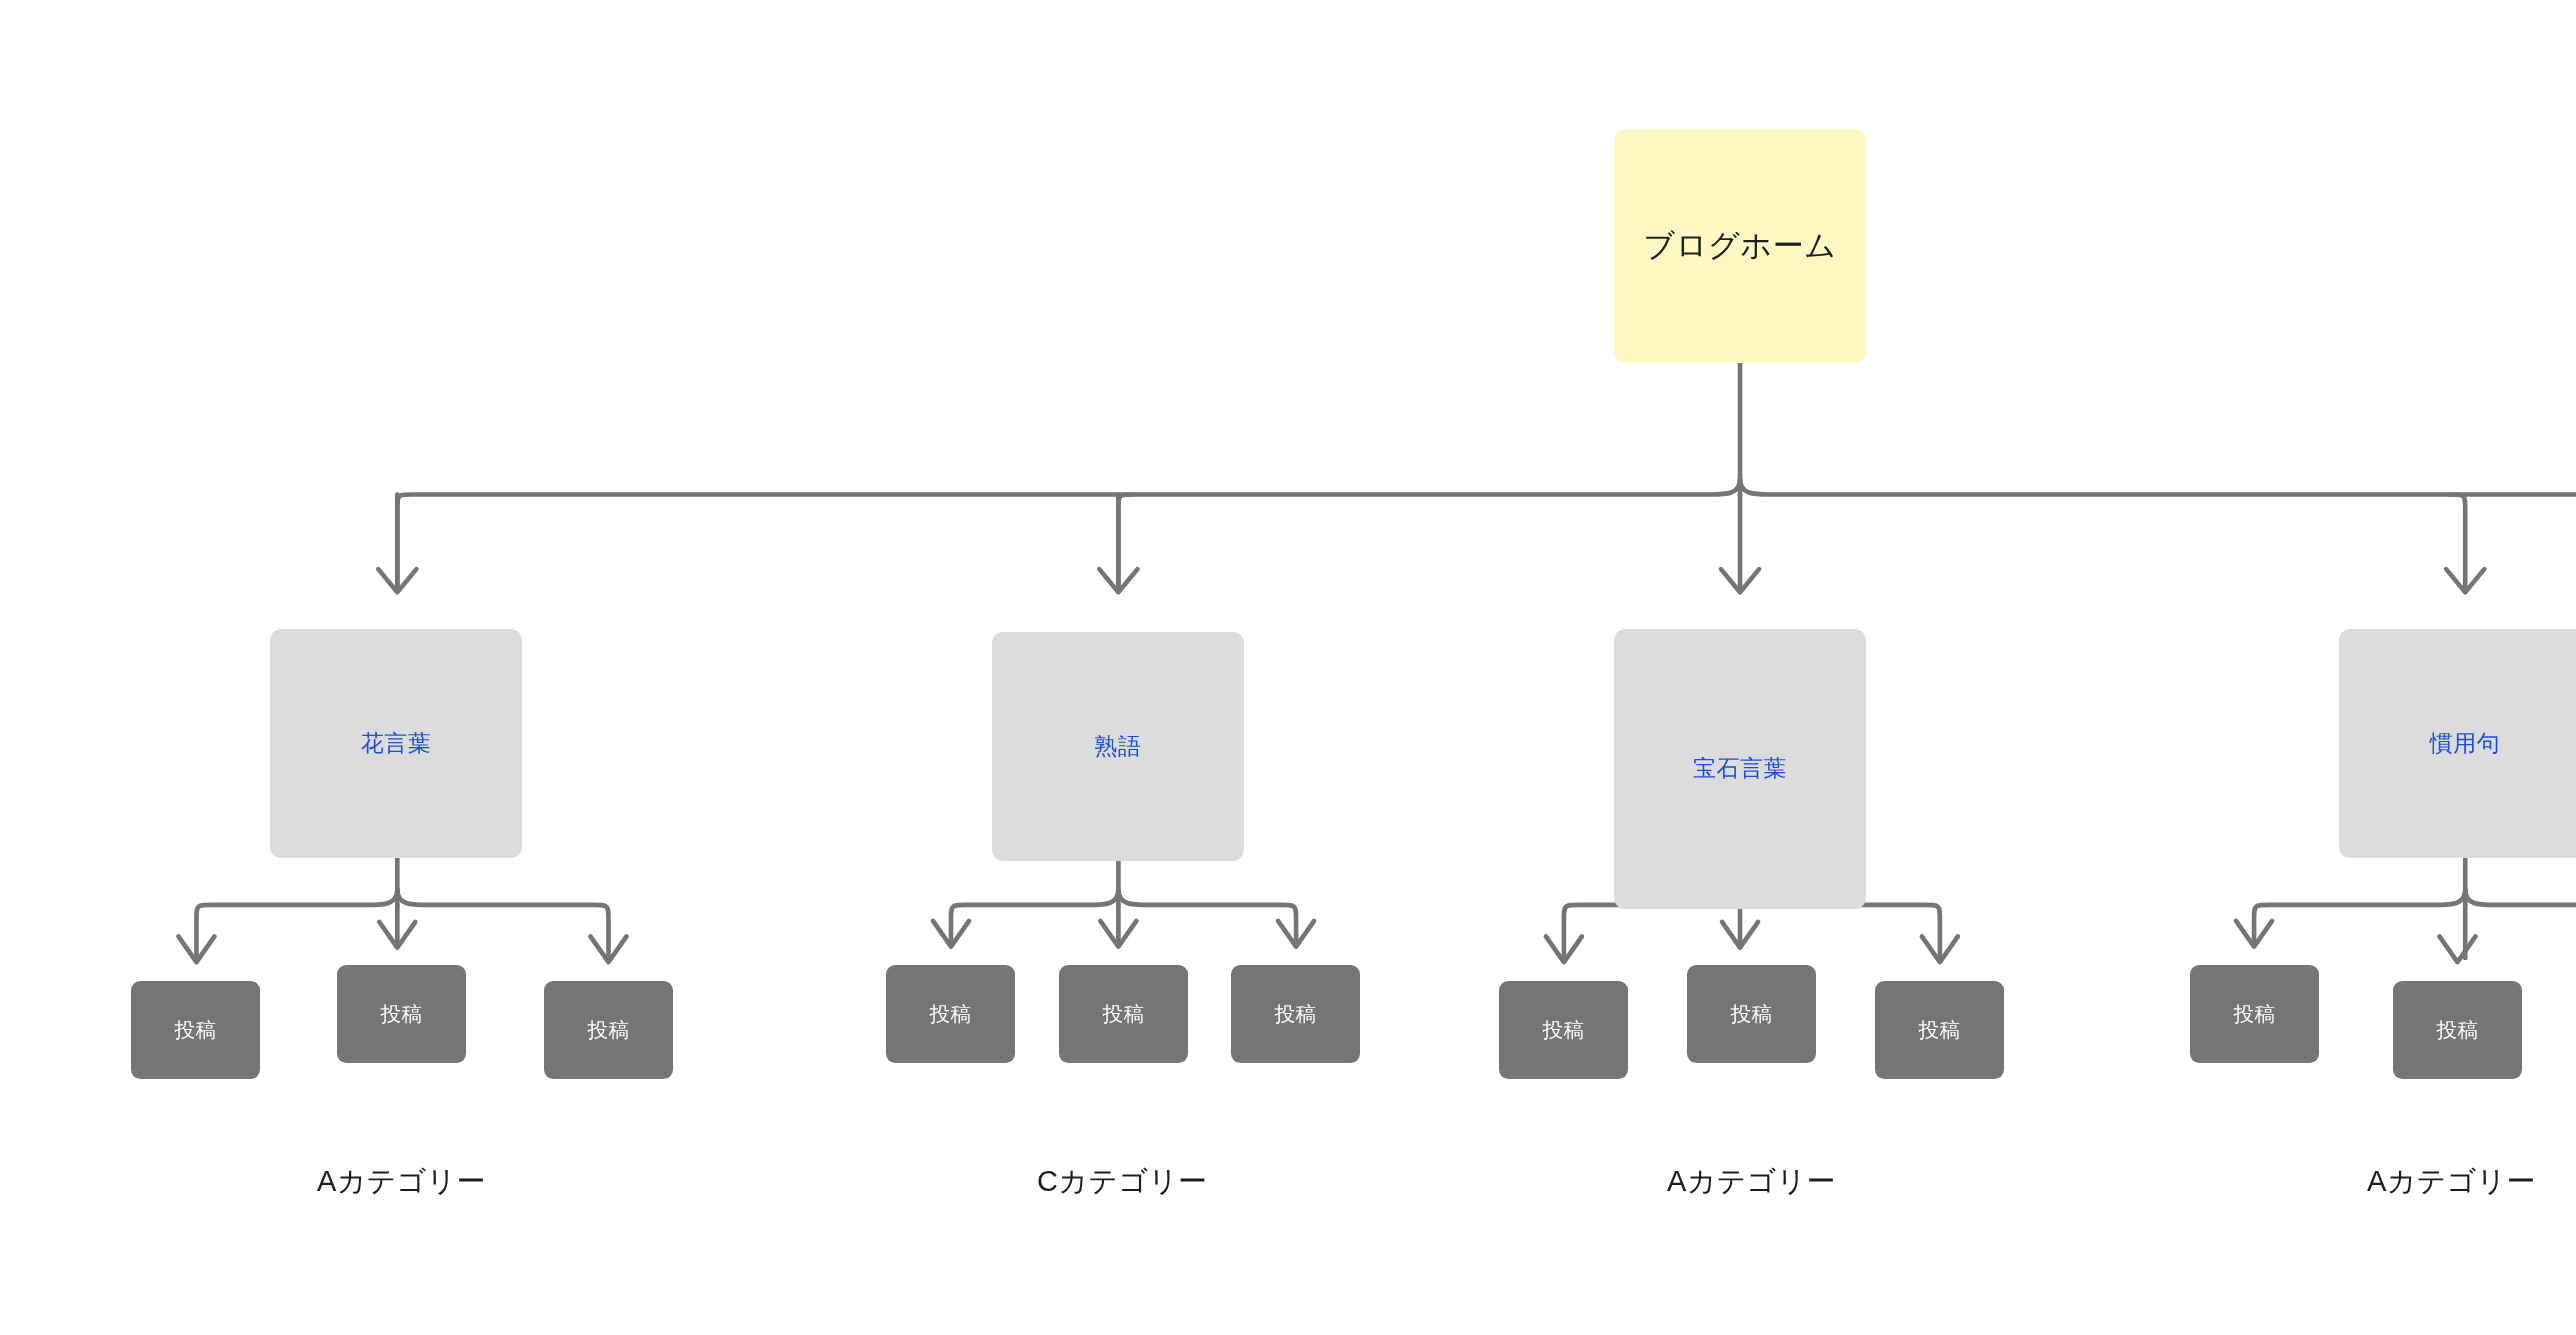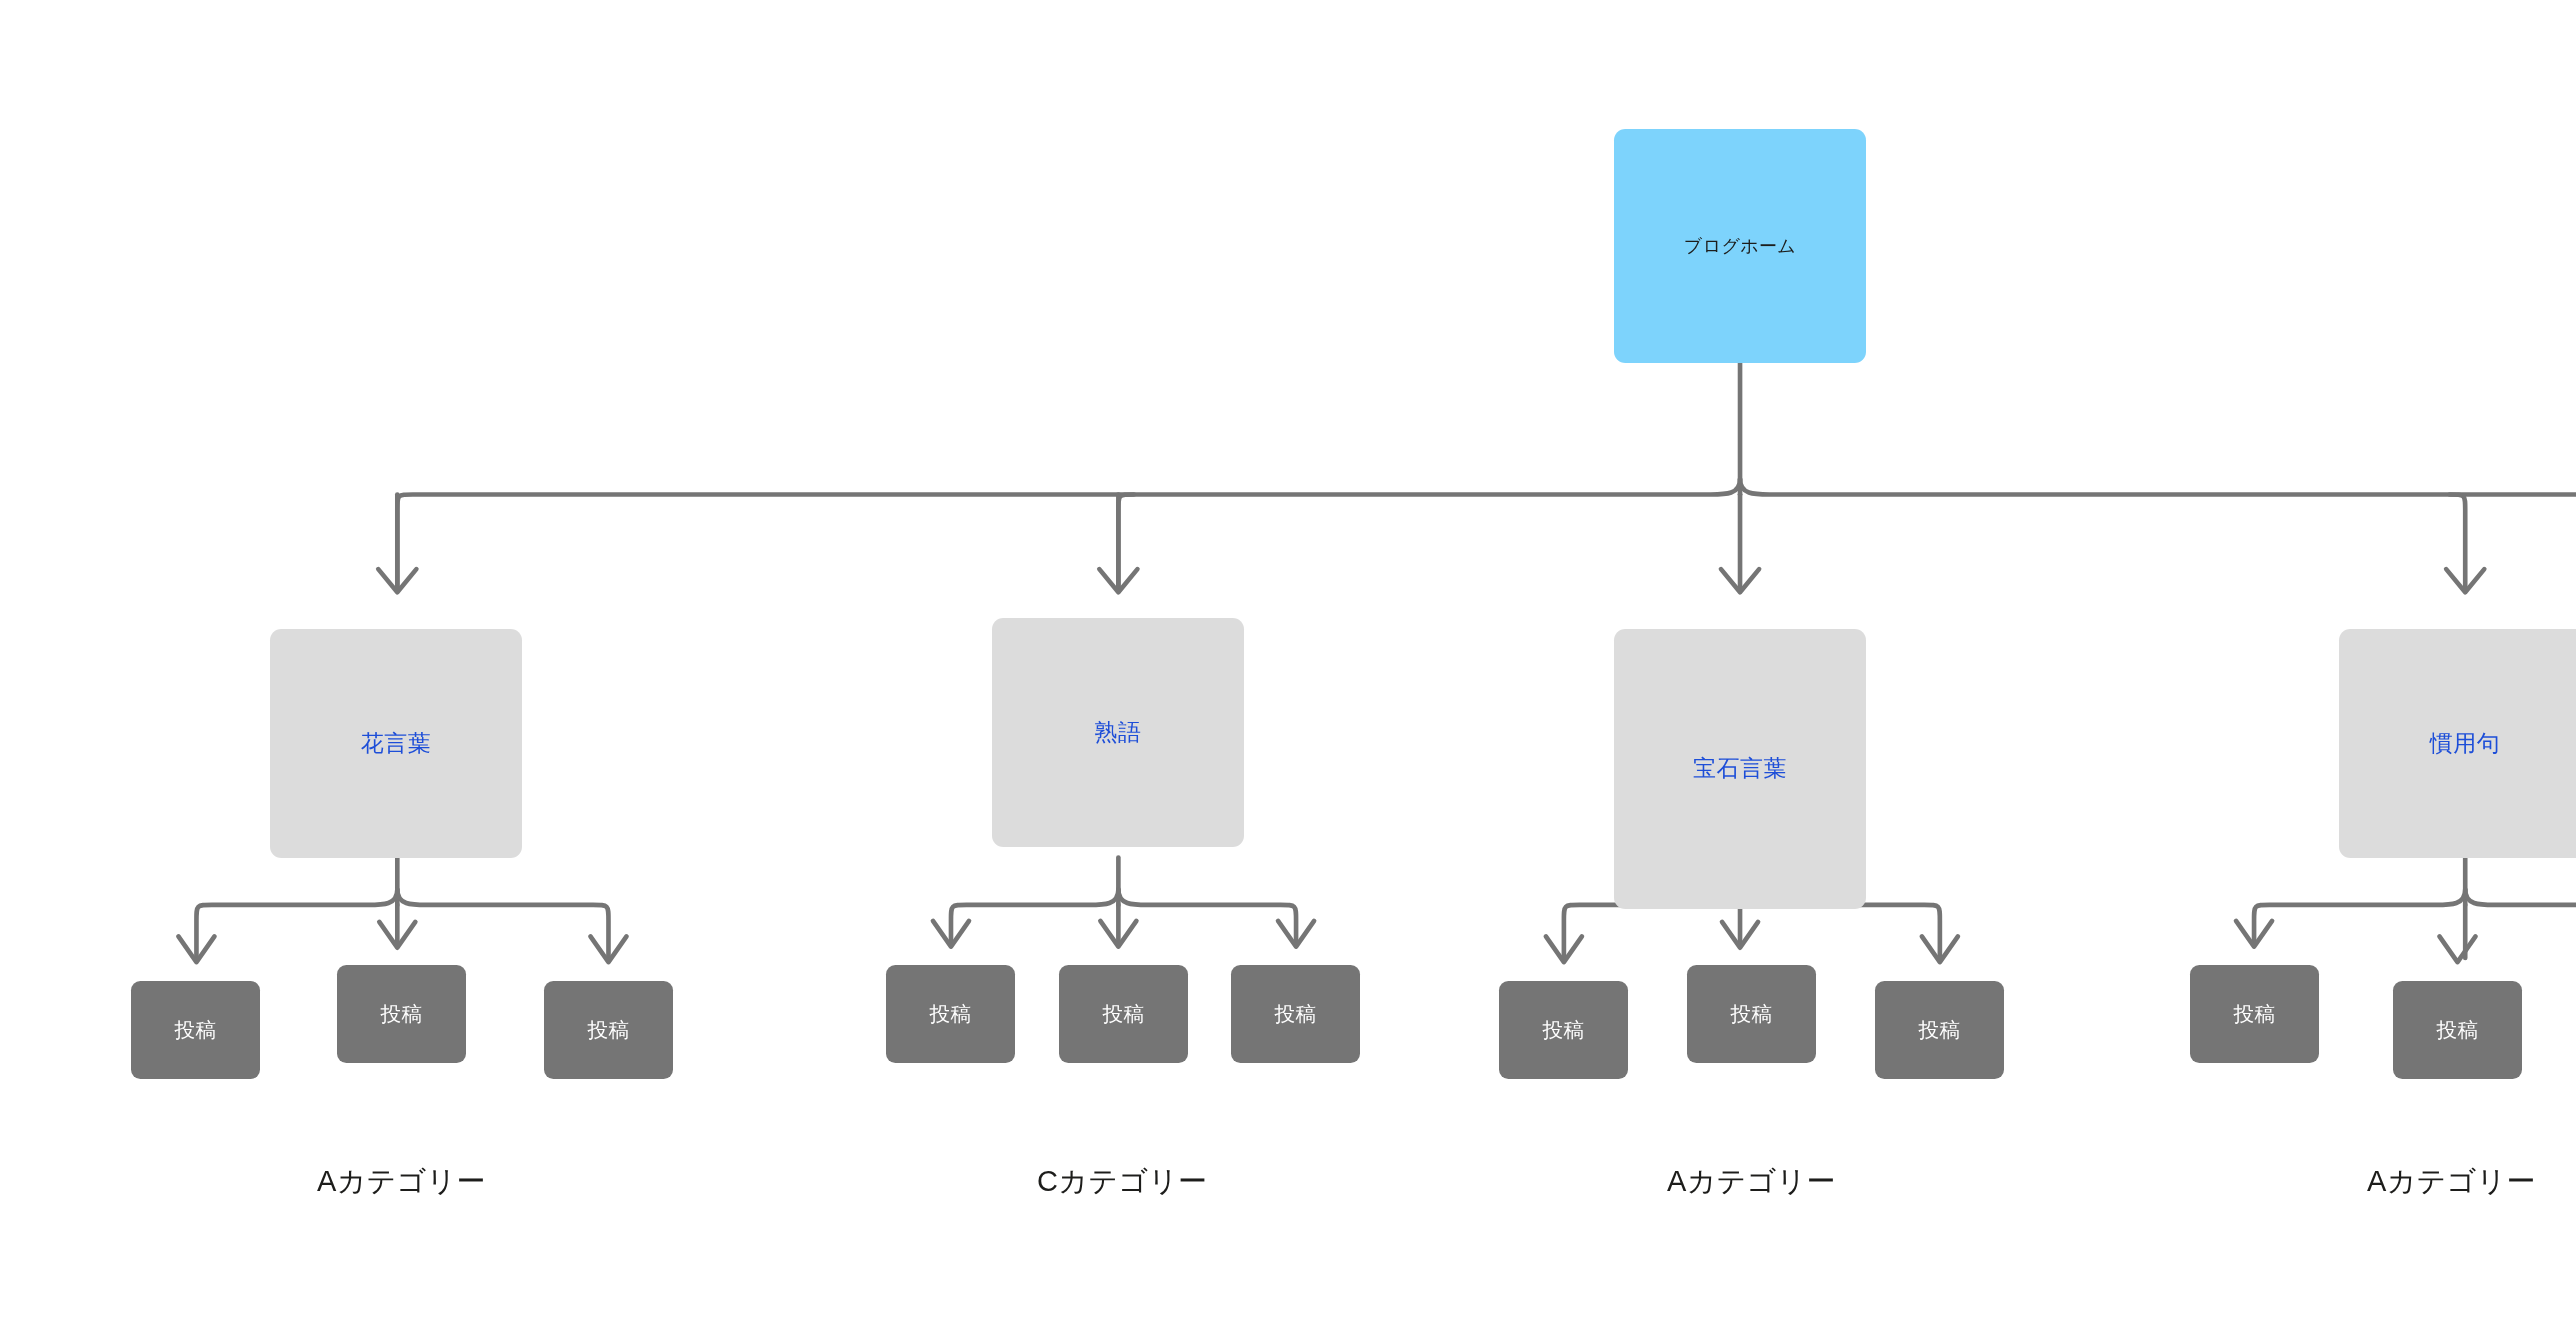--- a/index.html
+++ b/index.html
@@ -32,23 +32,23 @@
     display: flex;
     align-items: center;
     justify-content: center;
     text-align: center;
     border-radius: 11.3px;
     line-height: 1.35;
     letter-spacing: 0.02em;
     z-index: 2;
   }
   .node-root {
-    background: #7dd3fc;
+    background: #fef9c3;
     color: #1d1d1b;
-    font-size: 18px;
+    font-size: 31px;
   }
   .node-category {
     background: #dcdcdc;
     color: #1d4ed8;
     font-size: 23px;
   }
   .node-post {
     background: #757575;
     color: #ffffff;
     font-size: 20.6px;
@@ -134,21 +134,21 @@
   </svg>
 
   <div class="node node-root" id="root-node" style="left: 1614px; top: 129px; width: 252px; height: 234px;">
     <span>ブログホーム</span>
   </div>
 
   <div id="level2-host">
       <div class="node node-category" style="left: 270px; top: 629px; width: 252px; height: 229px;">
         <span>花言葉</span>
       </div>
-      <div class="node node-category" style="left: 992px; top: 618px; width: 252px; height: 229px;">
+      <div class="node node-category" style="left: 992px; top: 632px; width: 252px; height: 229px;">
         <span>熟語</span>
       </div>
       <div class="node node-category" style="left: 1614px; top: 629px; width: 252px; height: 280px;">
         <span>宝石言葉</span>
       </div>
       <div class="node node-category" style="left: 2339px; top: 629px; width: 252px; height: 229px;">
         <span>慣用句</span>
       </div>
     </div>
   <div id="posts-host">

